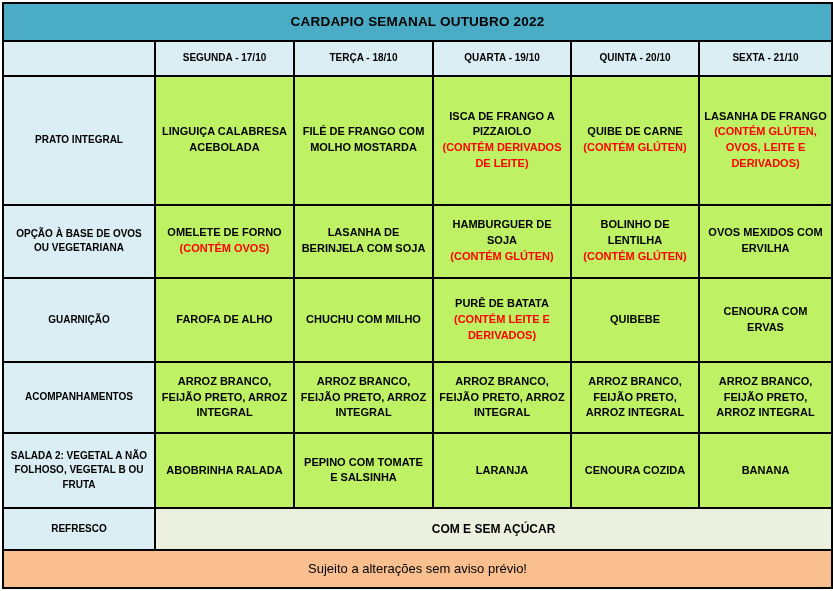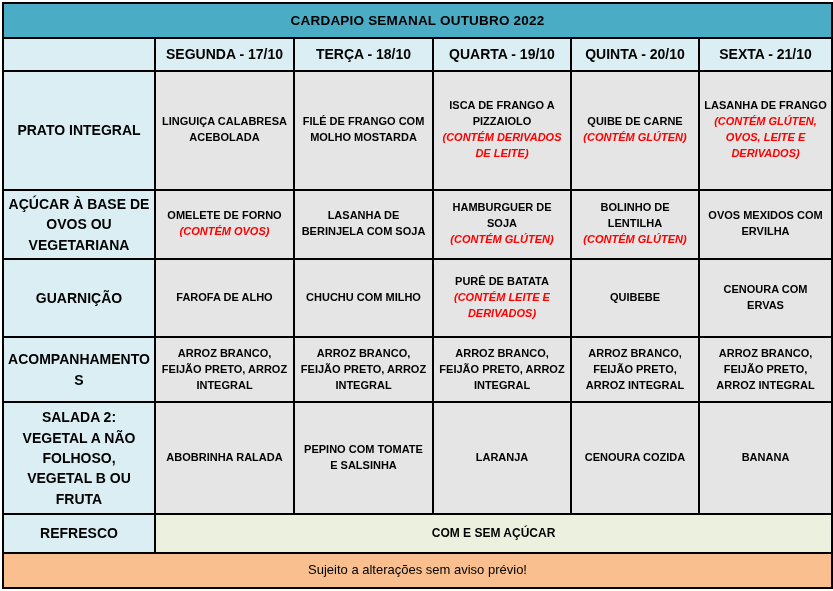--- a/index.html
+++ b/index.html
@@ -31,31 +31,30 @@
     word-wrap: break-word;
   }
   .title-cell {
     background: #4BACC6;
     font-size: 13.5px;
     font-weight: 700;
     letter-spacing: 0.2px;
   }
   .head-cell, .corner-cell, .row-label {
     background: #DAEEF3;
-    font-size: 14px;
+    font-size: 10px;
     font-weight: 700;
   }
   .menu-cell {
-    background: #e5e5e5;
+    background: #bef264;
     font-size: 11px;
     font-weight: 700;
   }
   .menu-cell .allergen {
     color: #FF0000;
-    font-style: italic;
     font-weight: 700;
     text-align: center;
   }
   .menu-cell .allergen:empty { display: none; }
   .refresco-cell {
     background: #EBF1DE;
     font-size: 12px;
     font-weight: 700;
     margin-top: 43px;
   }
@@ -108,21 +107,21 @@
         <div>QUIBE DE CARNE</div>
         <div class="allergen">(CONTÉM GLÚTEN)</div>
       </td>
       <td class="menu-cell">
         <div>LASANHA DE FRANGO</div>
         <div class="allergen">(CONTÉM GLÚTEN, OVOS, LEITE E DERIVADOS)</div>
       </td>
     </tr>
 
     <tr style="height:64px">
-      <td class="row-label">AÇÚCAR À BASE DE OVOS OU VEGETARIANA</td>
+      <td class="row-label">OPÇÃO À BASE DE OVOS OU VEGETARIANA</td>
       <td class="menu-cell">
         <div>OMELETE DE FORNO</div>
         <div class="allergen">(CONTÉM OVOS)</div>
       </td>
       <td class="menu-cell">
         <div>LASANHA DE BERINJELA COM SOJA</div>
 
       </td>
       <td class="menu-cell">
         <div>HAMBURGUER DE SOJA</div>

